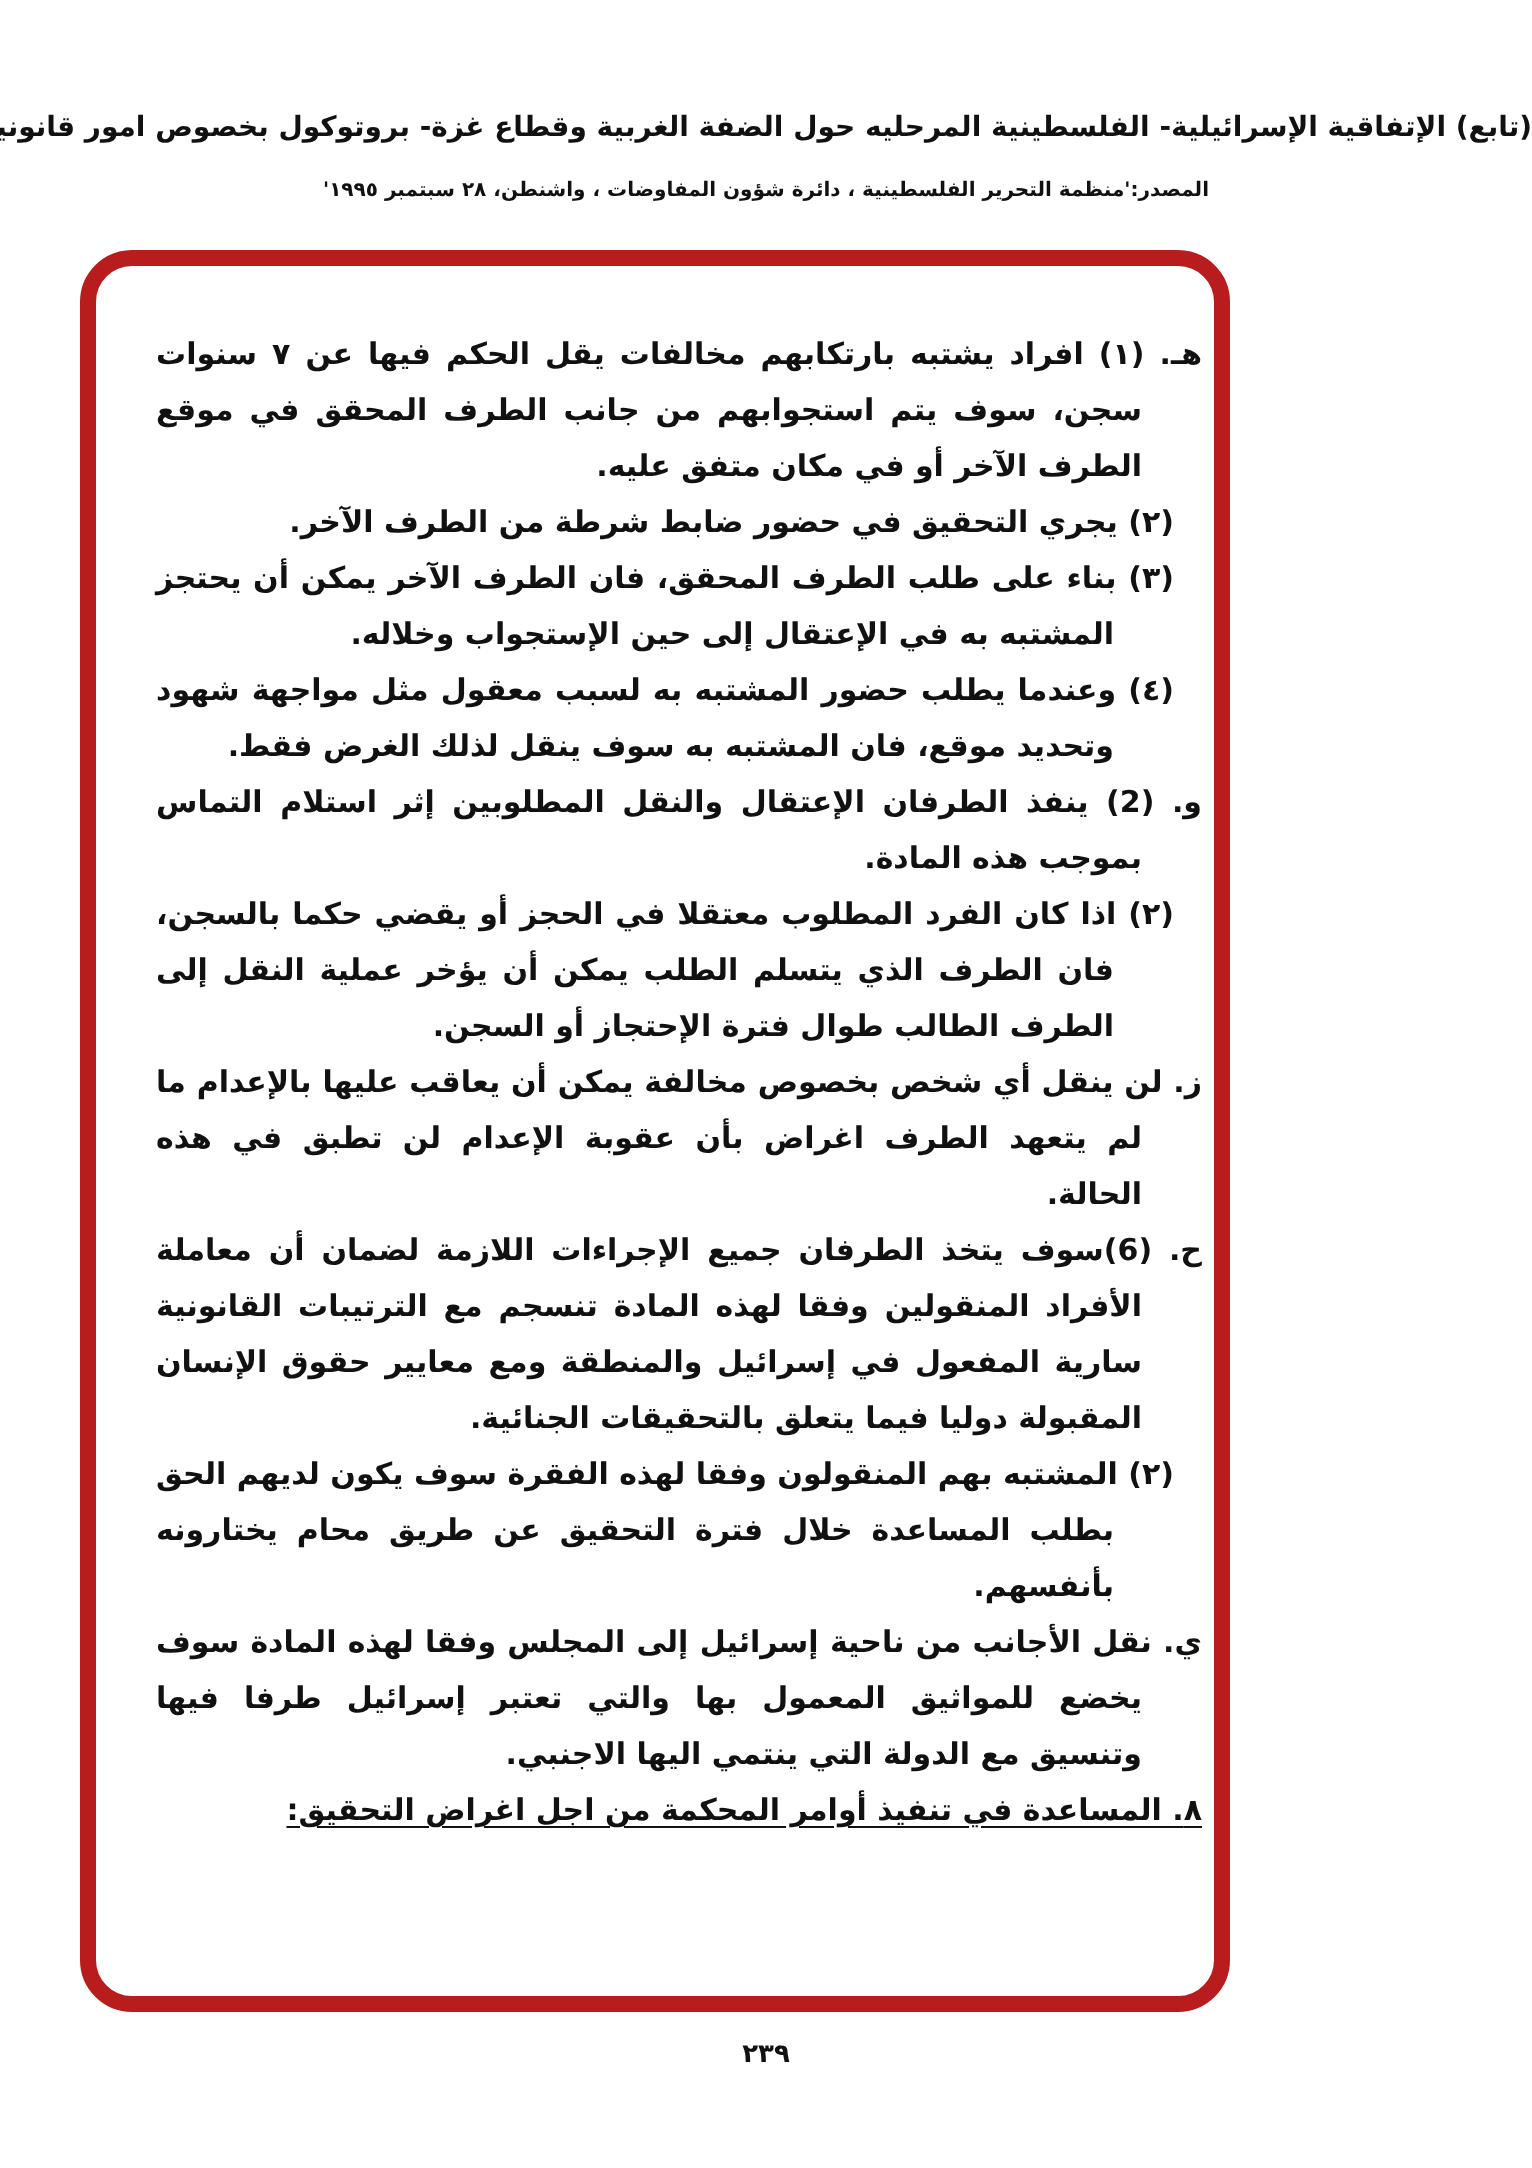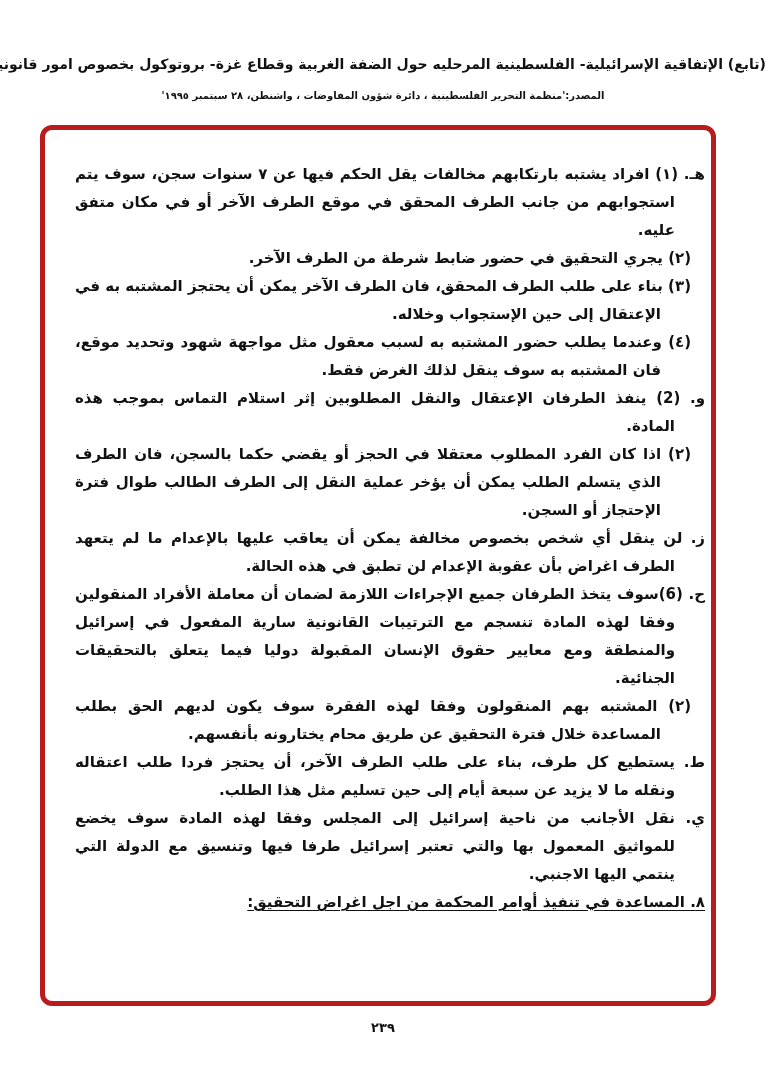--- a/index.html
+++ b/index.html
@@ -25,24 +25,24 @@
     letter-spacing: 0;
   }
   .doc-source {
     margin-top: 18px;
     font-size: 10px;
     font-weight: 700;
   }
   .frame {
     position: absolute;
     left: 40px; top: 125px;
-    width: 676px; height: 881px;
+    width: 575px; height: 881px;
     box-sizing: border-box;
-    border: 5px solid #b91c1c;
-    border-radius: 12px;
+    border: 8px solid #b91c1c;
+    border-radius: 26px;
     background: transparent;
   }
   .content {
     position: absolute;
     top: 0; right: 0; left: 0; bottom: 0;
     padding: 30px 6px 0 30px;
     direction: rtl;
     font-size: 15px;
     font-weight: 700;
     line-height: 28px;
@@ -83,21 +83,20 @@
     <div class="content">
       <p class="para p-letter">هـ. (١) افراد يشتبه بارتكابهم مخالفات يقل الحكم فيها عن ٧ سنوات سجن، سوف يتم استجوابهم من جانب الطرف المحقق في موقع الطرف الآخر أو في مكان متفق عليه.</p>
       <p class="para p-sub">(٢) يجري التحقيق في حضور ضابط شرطة من الطرف الآخر.</p>
       <p class="para p-sub">(٣) بناء على طلب الطرف المحقق، فان الطرف الآخر يمكن أن يحتجز المشتبه به في الإعتقال إلى حين الإستجواب وخلاله.</p>
       <p class="para p-sub">(٤) وعندما يطلب حضور المشتبه به لسبب معقول مثل مواجهة شهود وتحديد موقع، فان المشتبه به سوف ينقل لذلك الغرض فقط.</p>
       <p class="para p-letter">و. (2) ينفذ الطرفان الإعتقال والنقل المطلوبين إثر استلام التماس بموجب هذه المادة.</p>
       <p class="para p-sub">(٢) اذا كان الفرد المطلوب معتقلا في الحجز أو يقضي حكما بالسجن، فان الطرف الذي يتسلم الطلب يمكن أن يؤخر عملية النقل إلى الطرف الطالب طوال فترة الإحتجاز أو السجن.</p>
       <p class="para p-letter">ز. لن ينقل أي شخص بخصوص مخالفة يمكن أن يعاقب عليها بالإعدام ما لم يتعهد الطرف اغراض بأن عقوبة الإعدام لن تطبق في هذه الحالة.</p>
       <p class="para p-letter">ح. (6)سوف يتخذ الطرفان جميع الإجراءات اللازمة لضمان أن معاملة الأفراد المنقولين وفقا لهذه المادة تنسجم مع الترتيبات القانونية سارية المفعول في إسرائيل والمنطقة ومع معايير حقوق الإنسان المقبولة دوليا فيما يتعلق بالتحقيقات الجنائية.</p>
       <p class="para p-sub">(٢) المشتبه بهم المنقولون وفقا لهذه الفقرة سوف يكون لديهم الحق بطلب المساعدة خلال فترة التحقيق عن طريق محام يختارونه بأنفسهم.</p>
-      <p class="para p-letter">ط. يستطيع كل طرف، بناء على طلب الطرف الآخر، أن يحتجز فردا طلب اعتقاله ونقله ما لا يزيد عن سبعة أيام إلى حين تسليم مثل هذا الطلب.</p>
       <p class="para p-letter">ي. نقل الأجانب من ناحية إسرائيل إلى المجلس وفقا لهذه المادة سوف يخضع للمواثيق المعمول بها والتي تعتبر إسرائيل طرفا فيها وتنسيق مع الدولة التي ينتمي اليها الاجنبي.</p>
       <p class="para p-heading">٨.  المساعدة في تنفيذ أوامر المحكمة من اجل اغراض التحقيق:</p>
     </div>
   </div>
 
   <div class="page-number">٢٣٩</div>
 
 </div>
 
 </body></html>

